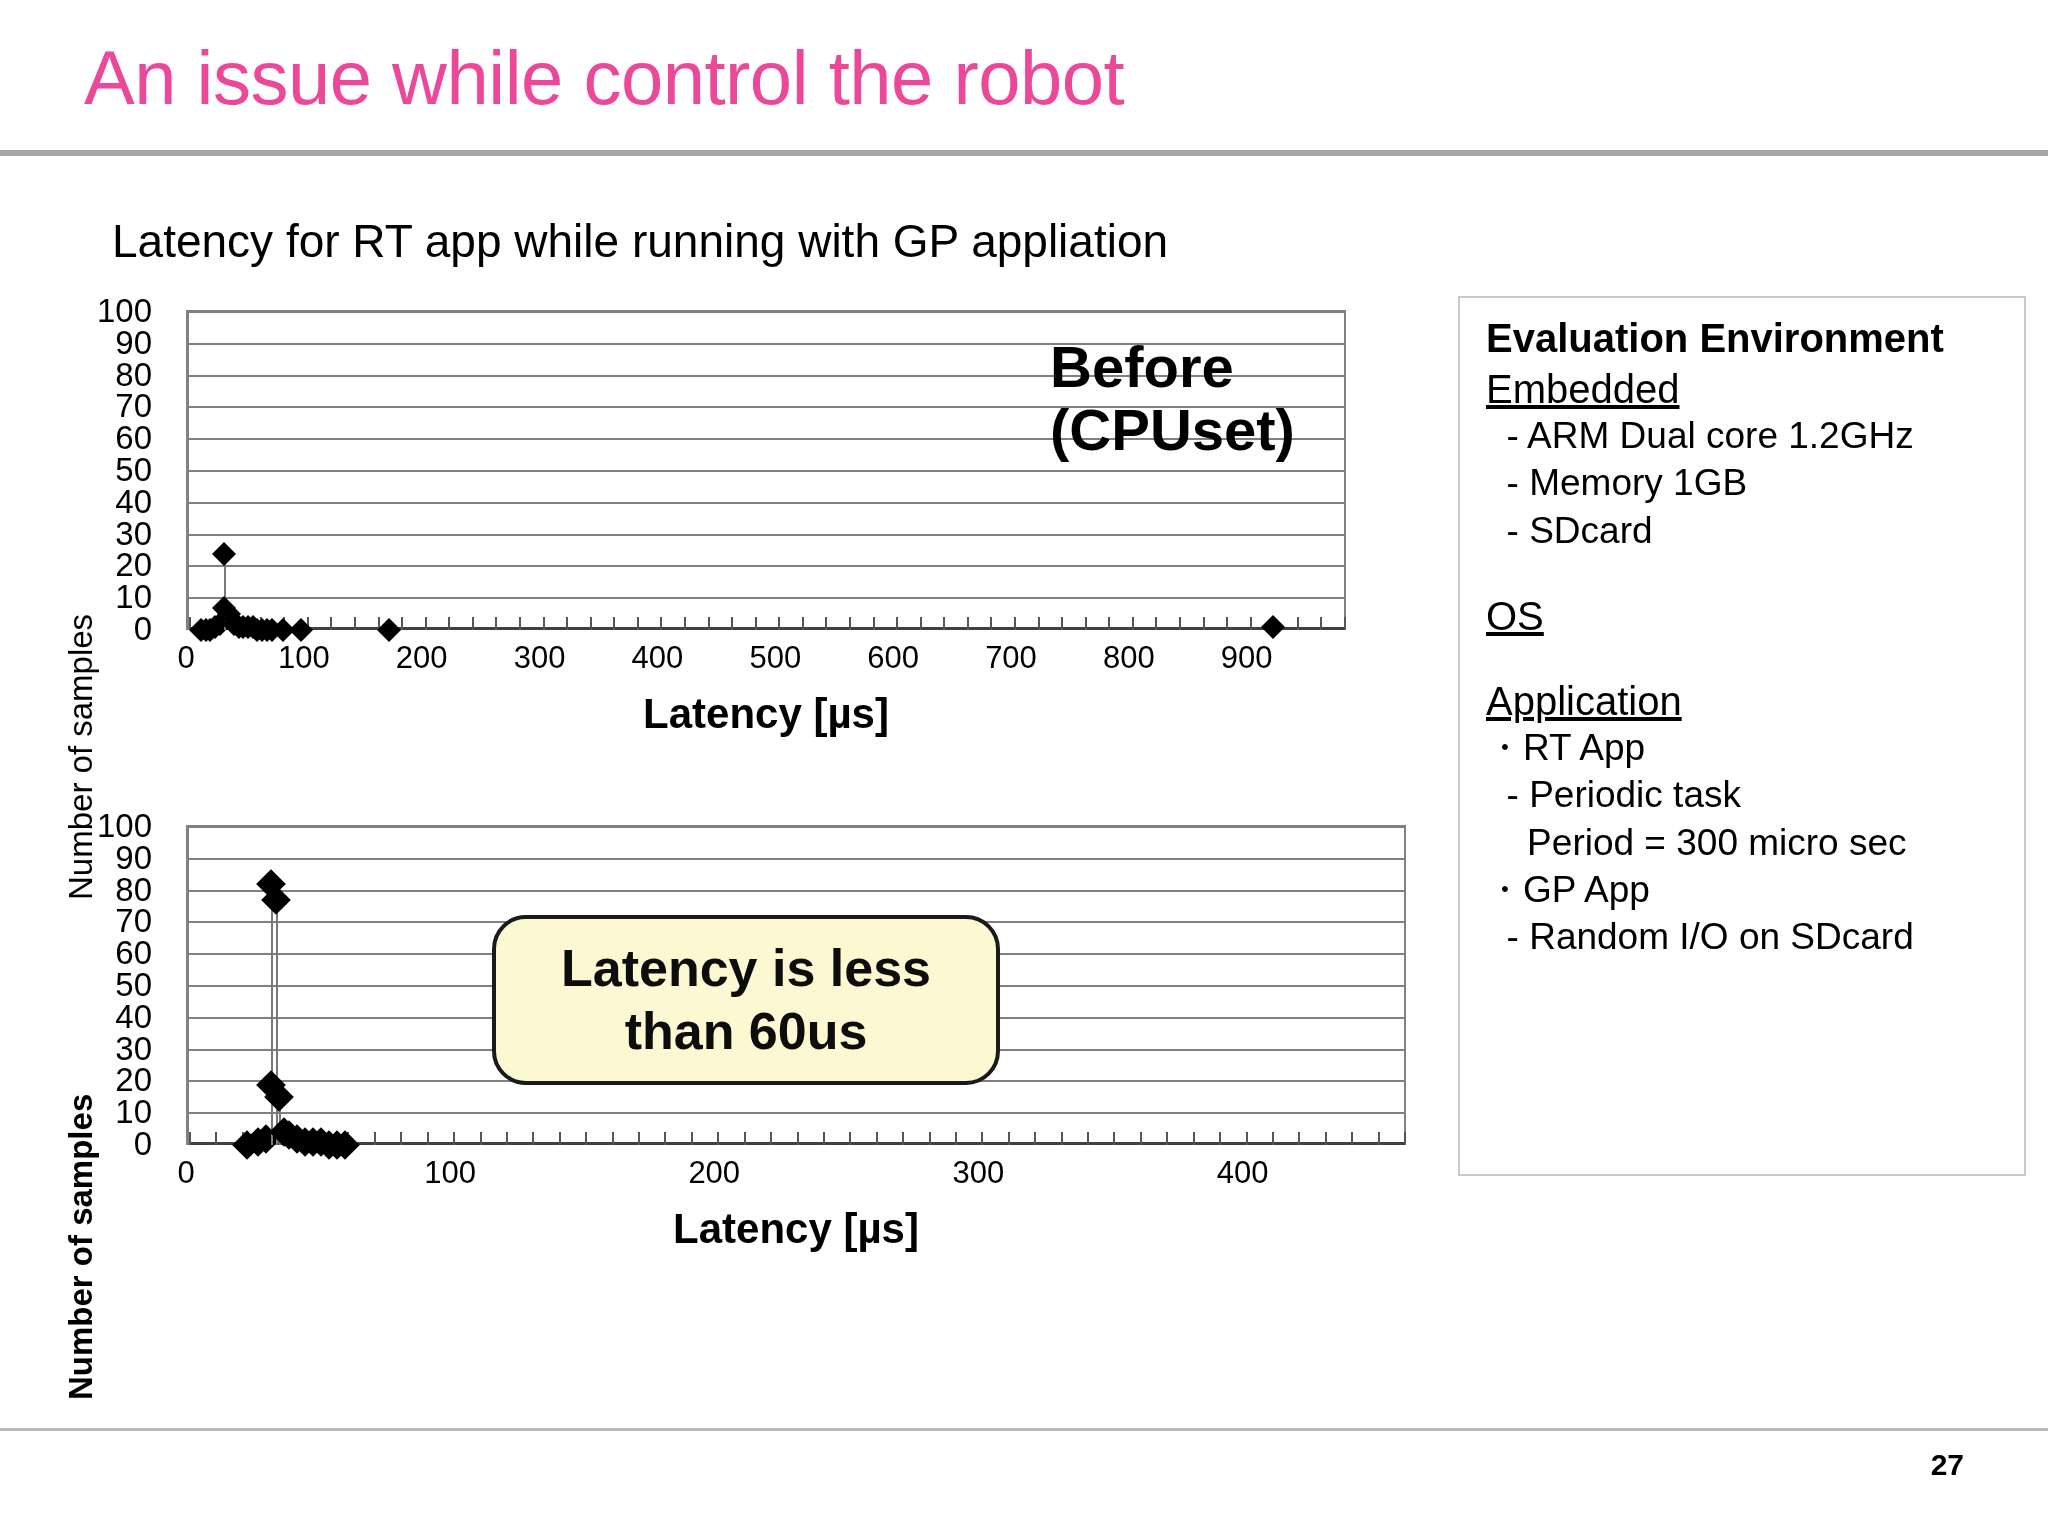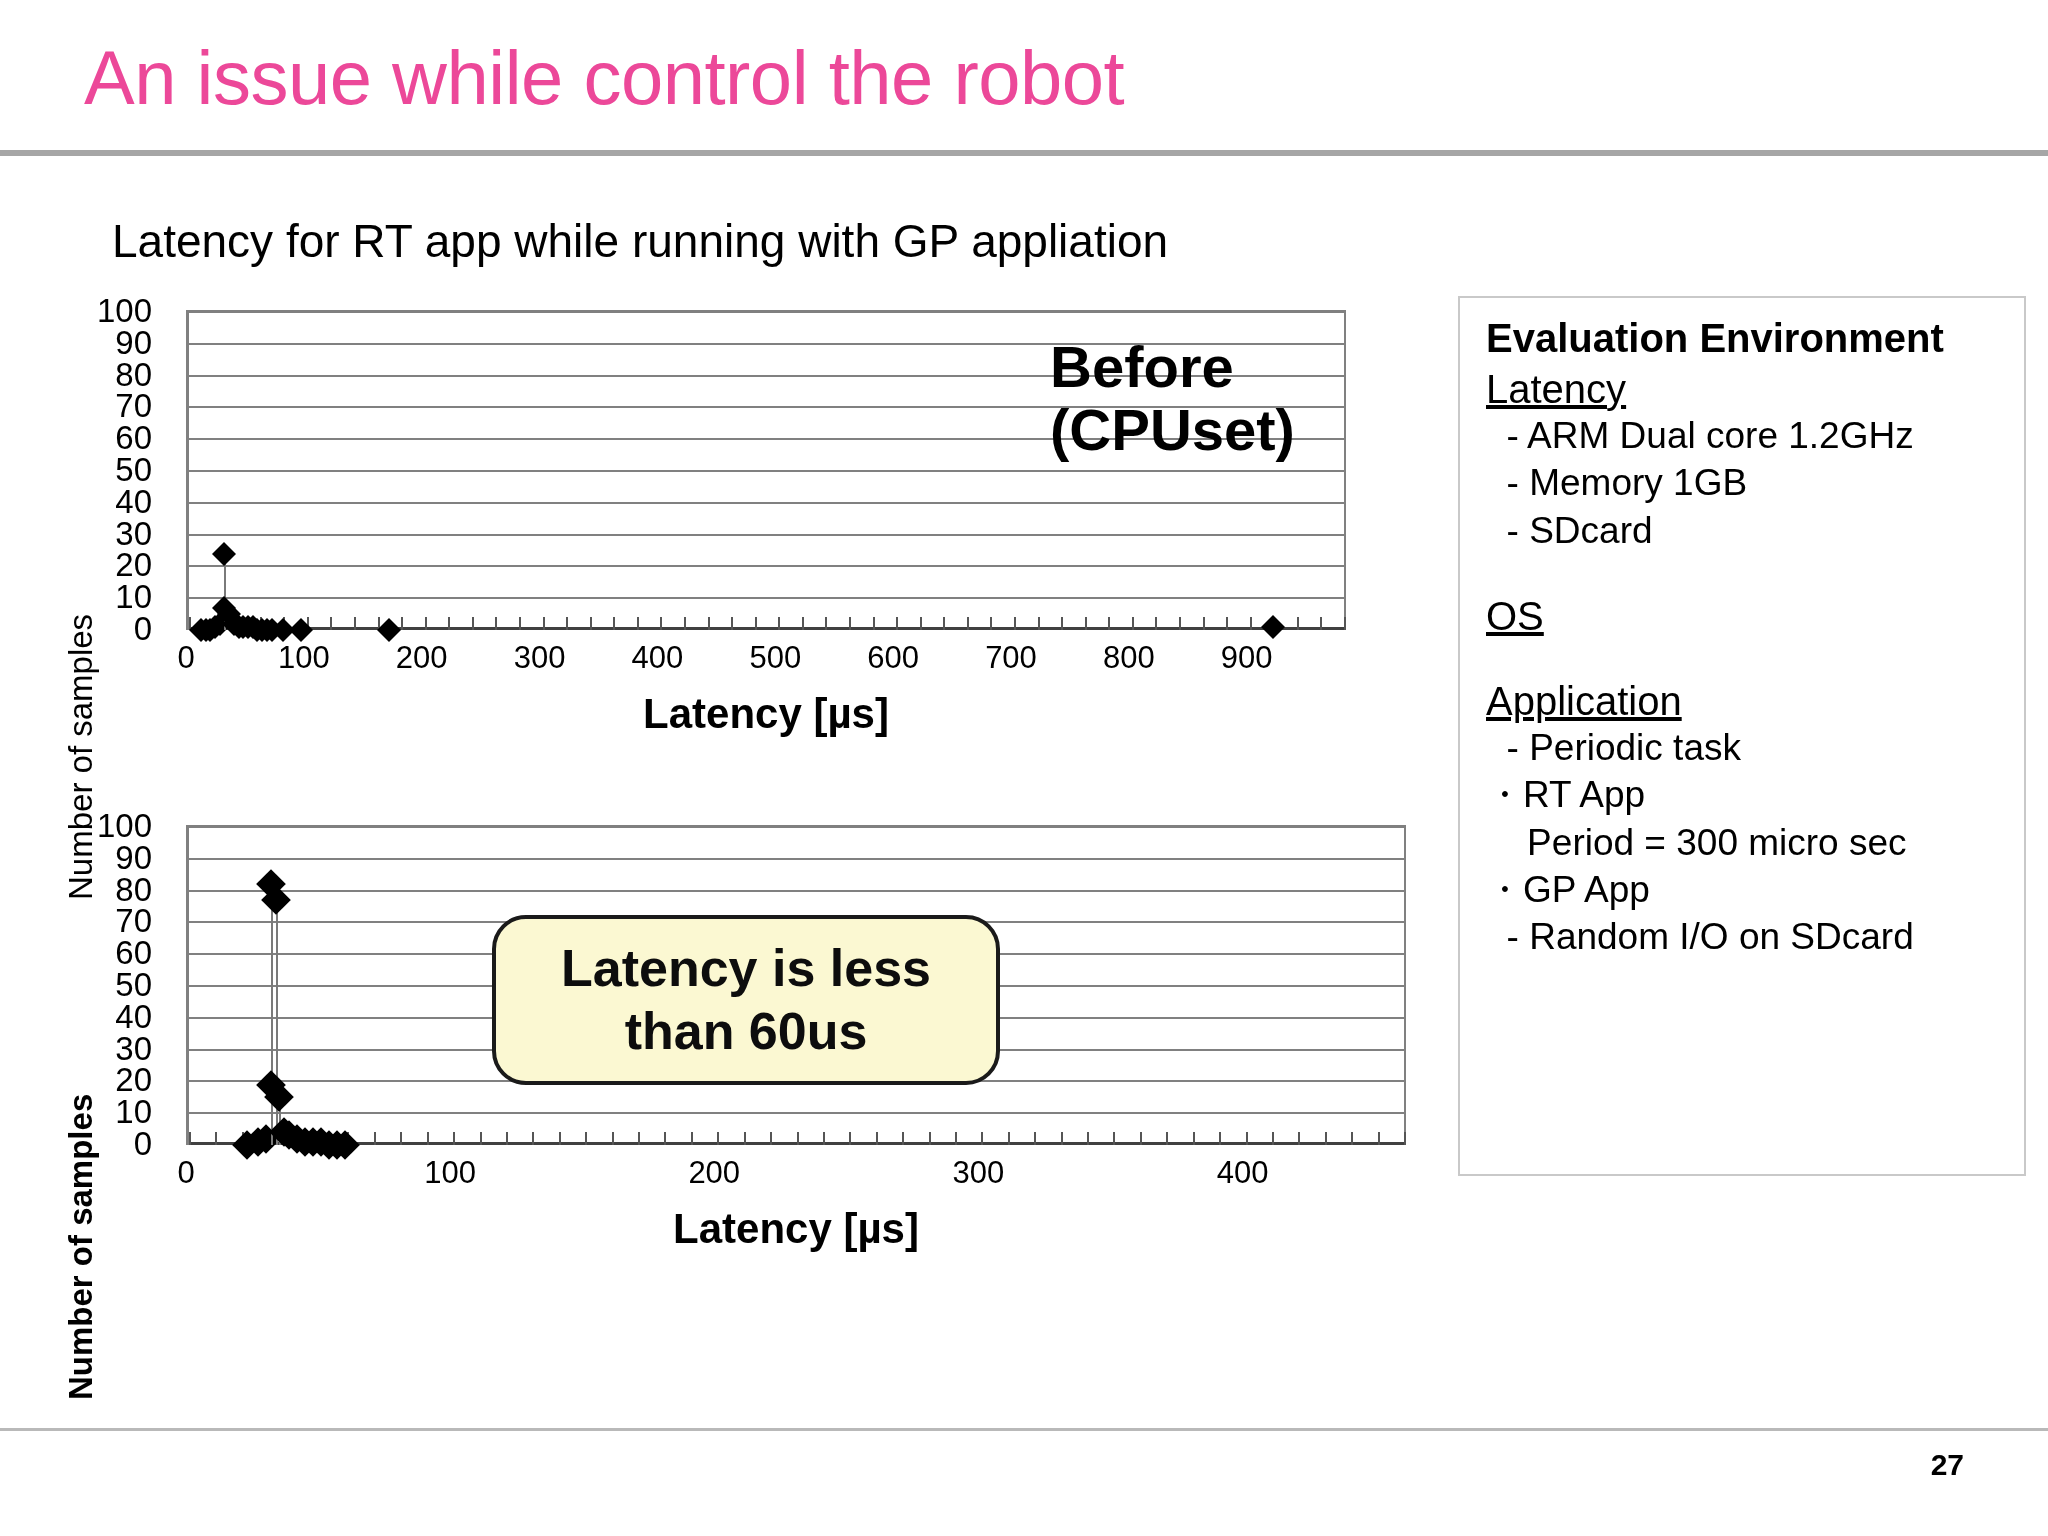--- a/index.html
+++ b/index.html
@@ -384,30 +384,30 @@
 
     <div class="callout" style="left:492px; top:110px; width:508px; height:170px;">
       <span>Latency is less
 than 60us</span>
     </div>
   </div>
 
   <div class="info-panel">
     <div class="ip-head">Evaluation Environment</div>
     <div id="ip-body">
-        <div><span class="ip-sec">Latency</span></div>
+        <div><span class="ip-sec">Embedded</span></div>
         <div class="ip-bullet">  - ARM Dual core 1.2GHz</div>
         <div class="ip-bullet">  - Memory 1GB</div>
         <div class="ip-bullet">  - SDcard</div>
         <div class="ip-spacer"></div>
         <div><span class="ip-sec">OS</span></div>
         <div class="ip-spacer"></div>
         <div><span class="ip-sec">Application</span></div>
+        <div class="ip-bullet">・RT App</div>
         <div class="ip-bullet">  - Periodic task</div>
-        <div class="ip-bullet">・RT App</div>
         <div class="ip-bullet">    Period = 300 micro sec</div>
         <div class="ip-bullet">・GP App</div>
         <div class="ip-bullet">  - Random I/O on SDcard</div>
       </div>
   </div>
 
   <div class="footer-rule"></div>
   <div class="page-num">27</div>
 
 </div>

